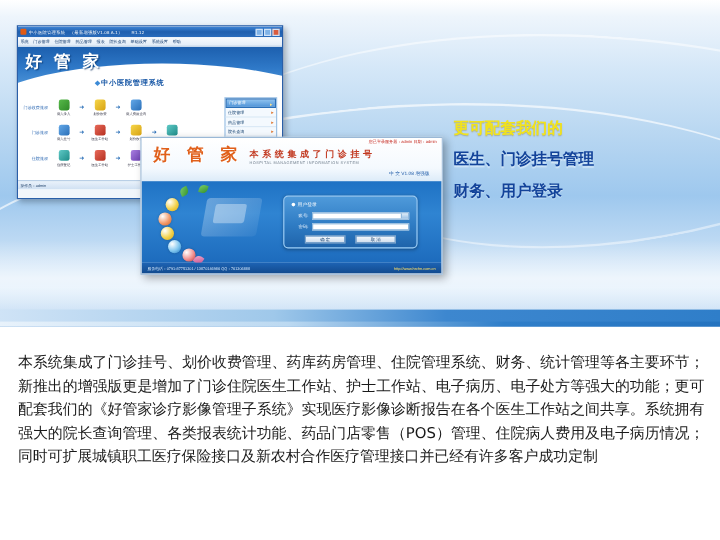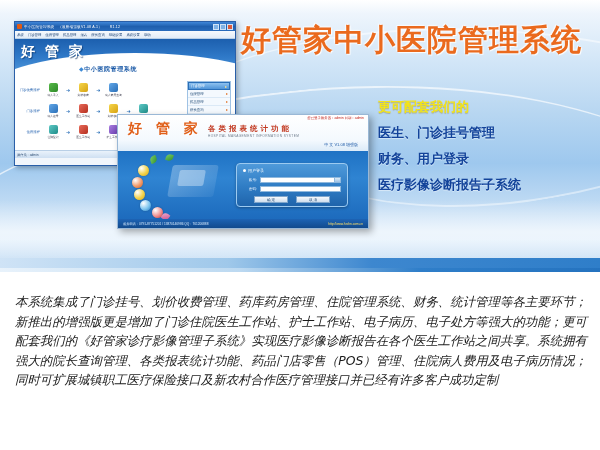--- a/index.html
+++ b/index.html
@@ -306,44 +306,41 @@
 
   
   #desc {
     position: absolute; left: 15px; top: 292px;
     width: 572px;
     font-size: 12.4px;
     line-height: 19.5px;
     color: #1a1a1a;
     text-align: justify;
     font-family: "DejaVu Sans", "Liberation Sans", sans-serif;
-    font-style: italic;
   }
 </style>
 </head>
 <body>
 
 <div id="page">
 
   <div id="banner">
     <div class="swoosh swoosh1"></div>
     <div class="swoosh swoosh2"></div>
     <div class="swoosh swoosh3"></div>
     <div class="glowband"></div>
     <div class="bottombar"></div>
     <div class="bottombar2"></div>
   </div>
 
-  <div id="main-title">好管家中小医院管理系统</div>
 
   <div id="feature-list">
     <div class="feature-item gold">更可配套我们的</div>
     <div class="feature-item blue">医生、门诊挂号管理</div>
     <div class="feature-item blue">财务、用户登录</div>
-    <div class="feature-item blue">医疗影像诊断报告子系统</div>
   </div>
 
   <div id="win-back">
     <div class="wb-titlebar">
       <span class="wb-ico"></span>
       <span class="wb-title-text">中小医院管理系统　（最新增强版V1.08 A.1）　　R1.12</span>
       <span class="wb-btns">
         <span class="wb-btn"></span>
         <span class="wb-btn"></span>
         <span class="wb-btn close"></span>
@@ -460,21 +457,21 @@
       </div>
 
       <div class="wb-statusbar">操作员：admin</div>
     </div>
   </div>
 
   <div id="win-front">
     <div class="wf-head">
       <div class="wf-topnote">您已登录服务器：admin 日期：admin</div>
       <div class="wf-logo">好 管 家</div>
-      <div class="wf-cn">各类报表统计功能</div>
+      <div class="wf-cn">本系统集成了门诊挂号</div>
       <div class="wf-en">HOSPITAL MANAGEMENT INFORMATION SYSTEM</div>
       <div class="wf-ver">中 文 V1.08 增强版</div>
     </div>
 
     <div class="wf-body">
       <div class="wf-monitor"></div>
       <div class="wf-bubbles">
         <span class="leaf l1"></span>
         <span class="leaf l2"></span>
         <span class="bub b1"></span>

